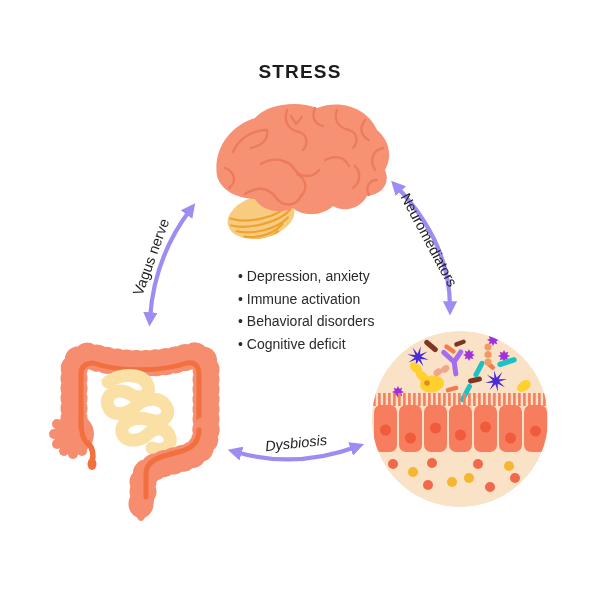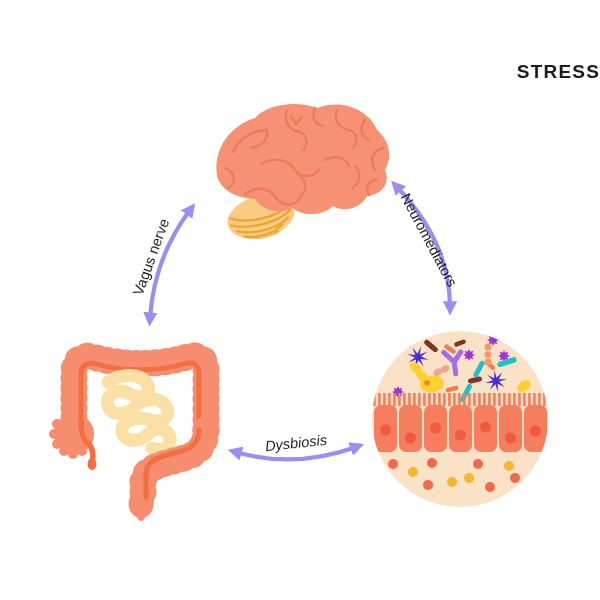--- a/index.html
+++ b/index.html
@@ -1,21 +1,21 @@
 <!DOCTYPE html>
 <html style="--text: #1c1c1c; --arrow: #9d8cf2; --brain: #f69173; --brain-gyri: #ec7b5b; --cerebellum: #f7cb80; --cerebellum-lines: #efa22d; --intestine: #f68d6e; --intestine-lumen: #f26f3f; --small-intestine: #fbe0a6; --circle-bg: #fae2c6; --epithelial-cell: #f67d5d; --cell-nucleus: #f05b3b; --dot-orange: #f2684a; --dot-yellow: #f5b630; --microbe-star: #4a2bd8; --microbe-flower: #a132db; --microbe-teal: #1fc2c3; --microbe-maroon: #7e3521; --microbe-orange: #f37c4e; --microbe-pill: #f2a58d; --microbe-yellow: #ffd02e; --microbe-yolk: #e8891f; --microbe-chain: #f29a63; --microbe-branch: #a66cf0;"><head>
 <meta charset="utf-8">
 <style>
   html,body{margin:0;padding:0;background:#ffffff;}
   .canvas{
     position:relative;width:600px;height:600px;background:#fff;overflow:hidden;
     font-family:"Liberation Sans",sans-serif;
   }
   .title{
-    position:absolute;left:0;right:0;top:61px;text-align:right;
+    position:absolute;left:0;right:0;top:61px;text-align:center;
     font-size:19px;font-weight:700;letter-spacing:1.2px;color:var(--text,#1c1c1c);
   }
   .arrow-label{
     position:absolute;font-size:14.5px;font-weight:500;color:#1f1f1f;
     white-space:nowrap;transform-origin:center;
   }
   #label-vagus{left:151px;top:257px;transform:translate(-50%,-50%) rotate(-70deg);}
   #label-neuro{left:429px;top:240px;transform:translate(-50%,-50%) rotate(62deg);}
   #label-dys{left:296px;top:443px;transform:translate(-50%,-50%) rotate(-6deg);font-style:italic;}
   .effects{position:absolute;left:238px;top:268px;margin:0;padding:0;list-style:none;
@@ -251,14 +251,20 @@
     </defs>
     <path class="arrow" d="M 150,318 Q 154,258 190,210" marker-start="url(#ahStart)" marker-end="url(#ahEnd)"></path>
     <path class="arrow" d="M 397,187 Q 450,243 450,307" marker-start="url(#ahStart)" marker-end="url(#ahEnd)"></path>
     <path class="arrow" d="M 236,452 Q 295,469 356,447" marker-start="url(#ahStart)" marker-end="url(#ahEnd)"></path>
   </svg>
 
   <div class="arrow-label" id="label-vagus">Vagus nerve</div>
   <div class="arrow-label" id="label-neuro">Neuromediators</div>
   <div class="arrow-label" id="label-dys">Dysbiosis</div>
 
+  <ul class="effects">
+    <li>Depression, anxiety</li>
+    <li>Immune activation</li>
+    <li>Behavioral disorders</li>
+    <li>Cognitive deficit</li>
+  </ul>
 
 </div>
 
 </body></html>

